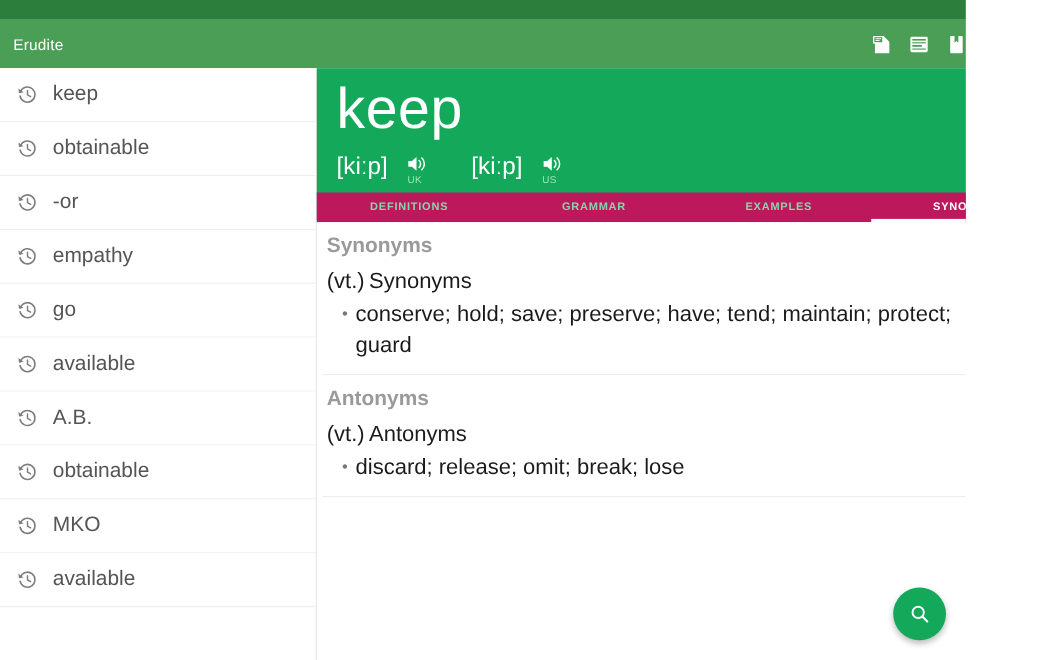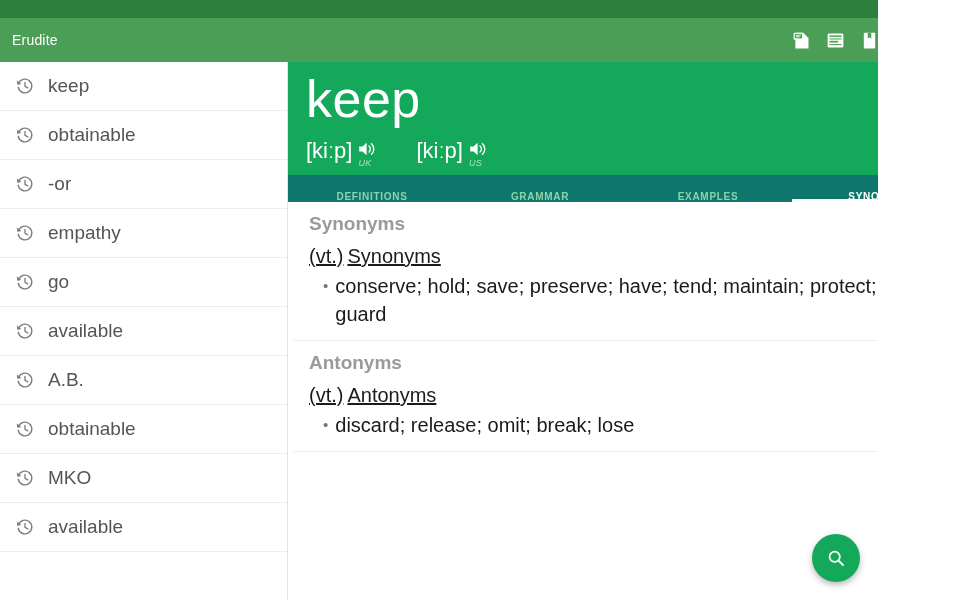--- a/index.html
+++ b/index.html
@@ -106,22 +106,22 @@
     cursor: pointer;
   }
   .phon-text {
     color: #ffffff;
     font-size: 22px;
     line-height: 26px;
     white-space: nowrap;
   }
   .spk-wrap {
     position: relative;
-    margin-left: 4px;
-    width: 26px; height: 26px; font-style: italic;
+    margin-left: 16px;
+    width: 26px; height: 26px;
   }
   .spk-wrap svg { position: absolute; top: 0; left: 0; }
   .spk-tag {
     position: absolute;
     left: 2px; bottom: -4px;
     font-size: 9px;
     color: #9fe0bb;
     letter-spacing: .3px;
   }
   .word-actions {
@@ -133,23 +133,22 @@
     width: 40px; height: 40px;
     display: flex; align-items: center; justify-content: center;
     cursor: pointer;
   }
 
   
   .tabs {
     position: absolute;
     top: 175px; left: 288px;
     width: 672px; height: 27px;
-    background: #0f766e;
+    background: #be185d;
     display: flex;
-    align-items: flex-end;
   }
   .tab {
     flex: 1 1 0;
     display: flex; align-items: center; justify-content: center;
     position: relative;
     cursor: pointer;
   }
   .tab-label {
     font-size: 10px;
     font-weight: bold;
@@ -167,34 +166,33 @@
   }
 
   
   .content {
     position: absolute;
     top: 202px; left: 289px;
     width: 671px; height: 398px;
     background: #ffffff;
     overflow: hidden;
   }
-  .section { padding: 0; margin-left: 12px; }
+  .section { padding: 0; }
   .section-title {
     font-size: 19px;
     font-weight: bold;
     color: #9a9a9a;
     padding: 11px 0 6px 8px;
   }
   .section-body { padding: 0 0 12px 8px; }
   .pos-line {
     font-size: 20px;
     color: #1b1b1b;
     line-height: 30px;
     white-space: nowrap;
-    text-decoration: underline;
   }
   .pos-tag { margin-right: 4px; }
   .bullet-row {
     display: flex;
     padding-left: 14px;
     padding-top: 1px;
   }
   .bullet-dot {
     flex: 0 0 auto;
     color: #777777;

